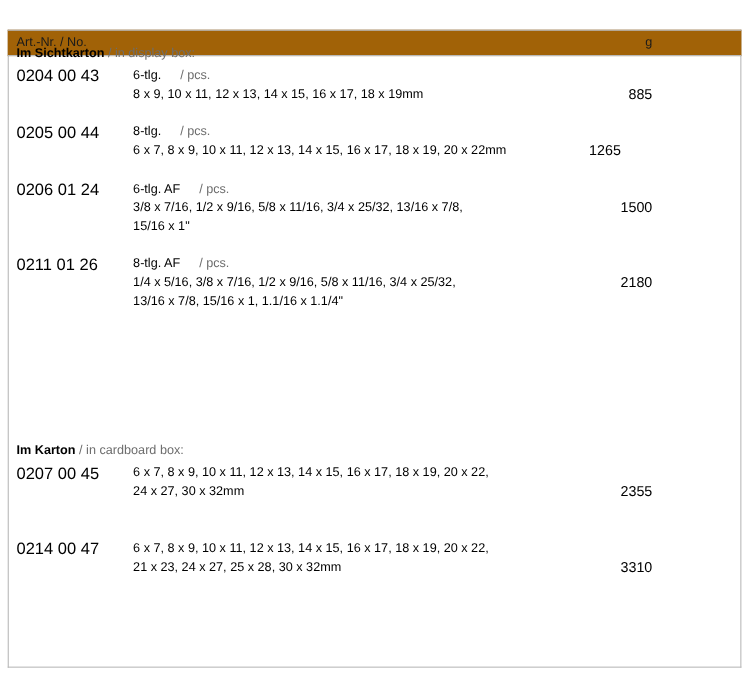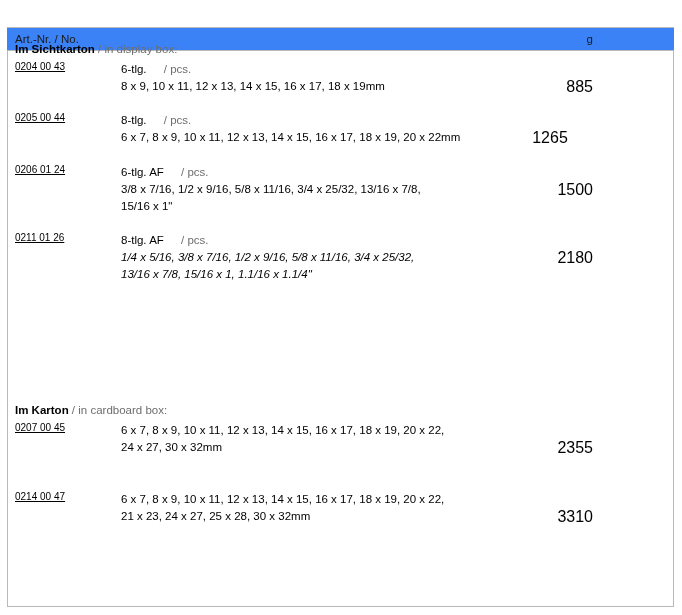--- a/index.html
+++ b/index.html
@@ -36,21 +36,21 @@
     background: #ffffff;
   }
 
   .header-row {
     position: absolute;
     left: 7px;
     top: 27px;
     width: 667px;
     height: 24px;
     box-sizing: border-box;
-    background: #3b82f6;
+    background: #a16207;
     border-top: 1px solid #b9b9b9;
     border-bottom: 1px solid #b9b9b9;
     text-decoration: underline;
   }
   .header-row .col-art {
     position: absolute;
     left: 8px;
     top: 5px;
     font-size: 11.5px;
     color: #1a1a1a;
@@ -91,24 +91,23 @@
 
   .row {
     position: absolute;
     left: 0;
     width: 667px;
   }
   .artno {
     position: absolute;
     left: 8px;
     top: 0;
-    font-size: 10px;
+    font-size: 15px;
     color: #000000;
     white-space: nowrap;
-    text-decoration: underline;
   }
   .desc {
     position: absolute;
     left: 114px;
     top: 0;
     width: 420px;
     font-size: 11.5px;
     line-height: 17px;
     color: #000000;
   }
@@ -117,21 +116,21 @@
   }
   .desc .pcs-en {
     color: #6d6d6d;
     margin-left: 14px;
   }
   .weight {
     position: absolute;
     left: 500px;
     width: 86px;
     text-align: right;
-    font-size: 16px;
+    font-size: 13px;
     color: #000000;
   }
 </style>
 </head>
 <body>
 
 <div class="page">
 
   <div class="table-frame"></div>
 
@@ -171,21 +170,21 @@
         <div style="white-space: pre-line;">3/8 x 7/16, 1/2 x 9/16, 5/8 x 11/16, 3/4 x 25/32, 13/16 x 7/8,
 15/16 x 1"</div>
       </div>
       <div class="weight" style="top: 17px;">1500</div>
     </div>
 
     <div class="row" style="top: 193px;">
       <div class="artno">0211 01 26</div>
       <div class="desc">
         <div><span class="pcs-de">8-tlg. AF</span><span class="pcs-en"> / pcs.</span></div>
-        <div style="white-space: pre-line; font-style: italic;">1/4 x 5/16, 3/8 x 7/16, 1/2 x 9/16, 5/8 x 11/16, 3/4 x 25/32,
+        <div style="white-space: pre-line;">1/4 x 5/16, 3/8 x 7/16, 1/2 x 9/16, 5/8 x 11/16, 3/4 x 25/32,
 13/16 x 7/8, 15/16 x 1, 1.1/16 x 1.1/4"</div>
       </div>
       <div class="weight" style="top: 17px;">2180</div>
     </div>
 
     <div class="group-title" style="top: 365px;">
       <span class="de">Im Karton</span><span class="en"> / in cardboard box:</span>
     </div>
 
     <div class="row" style="top: 383px;">

